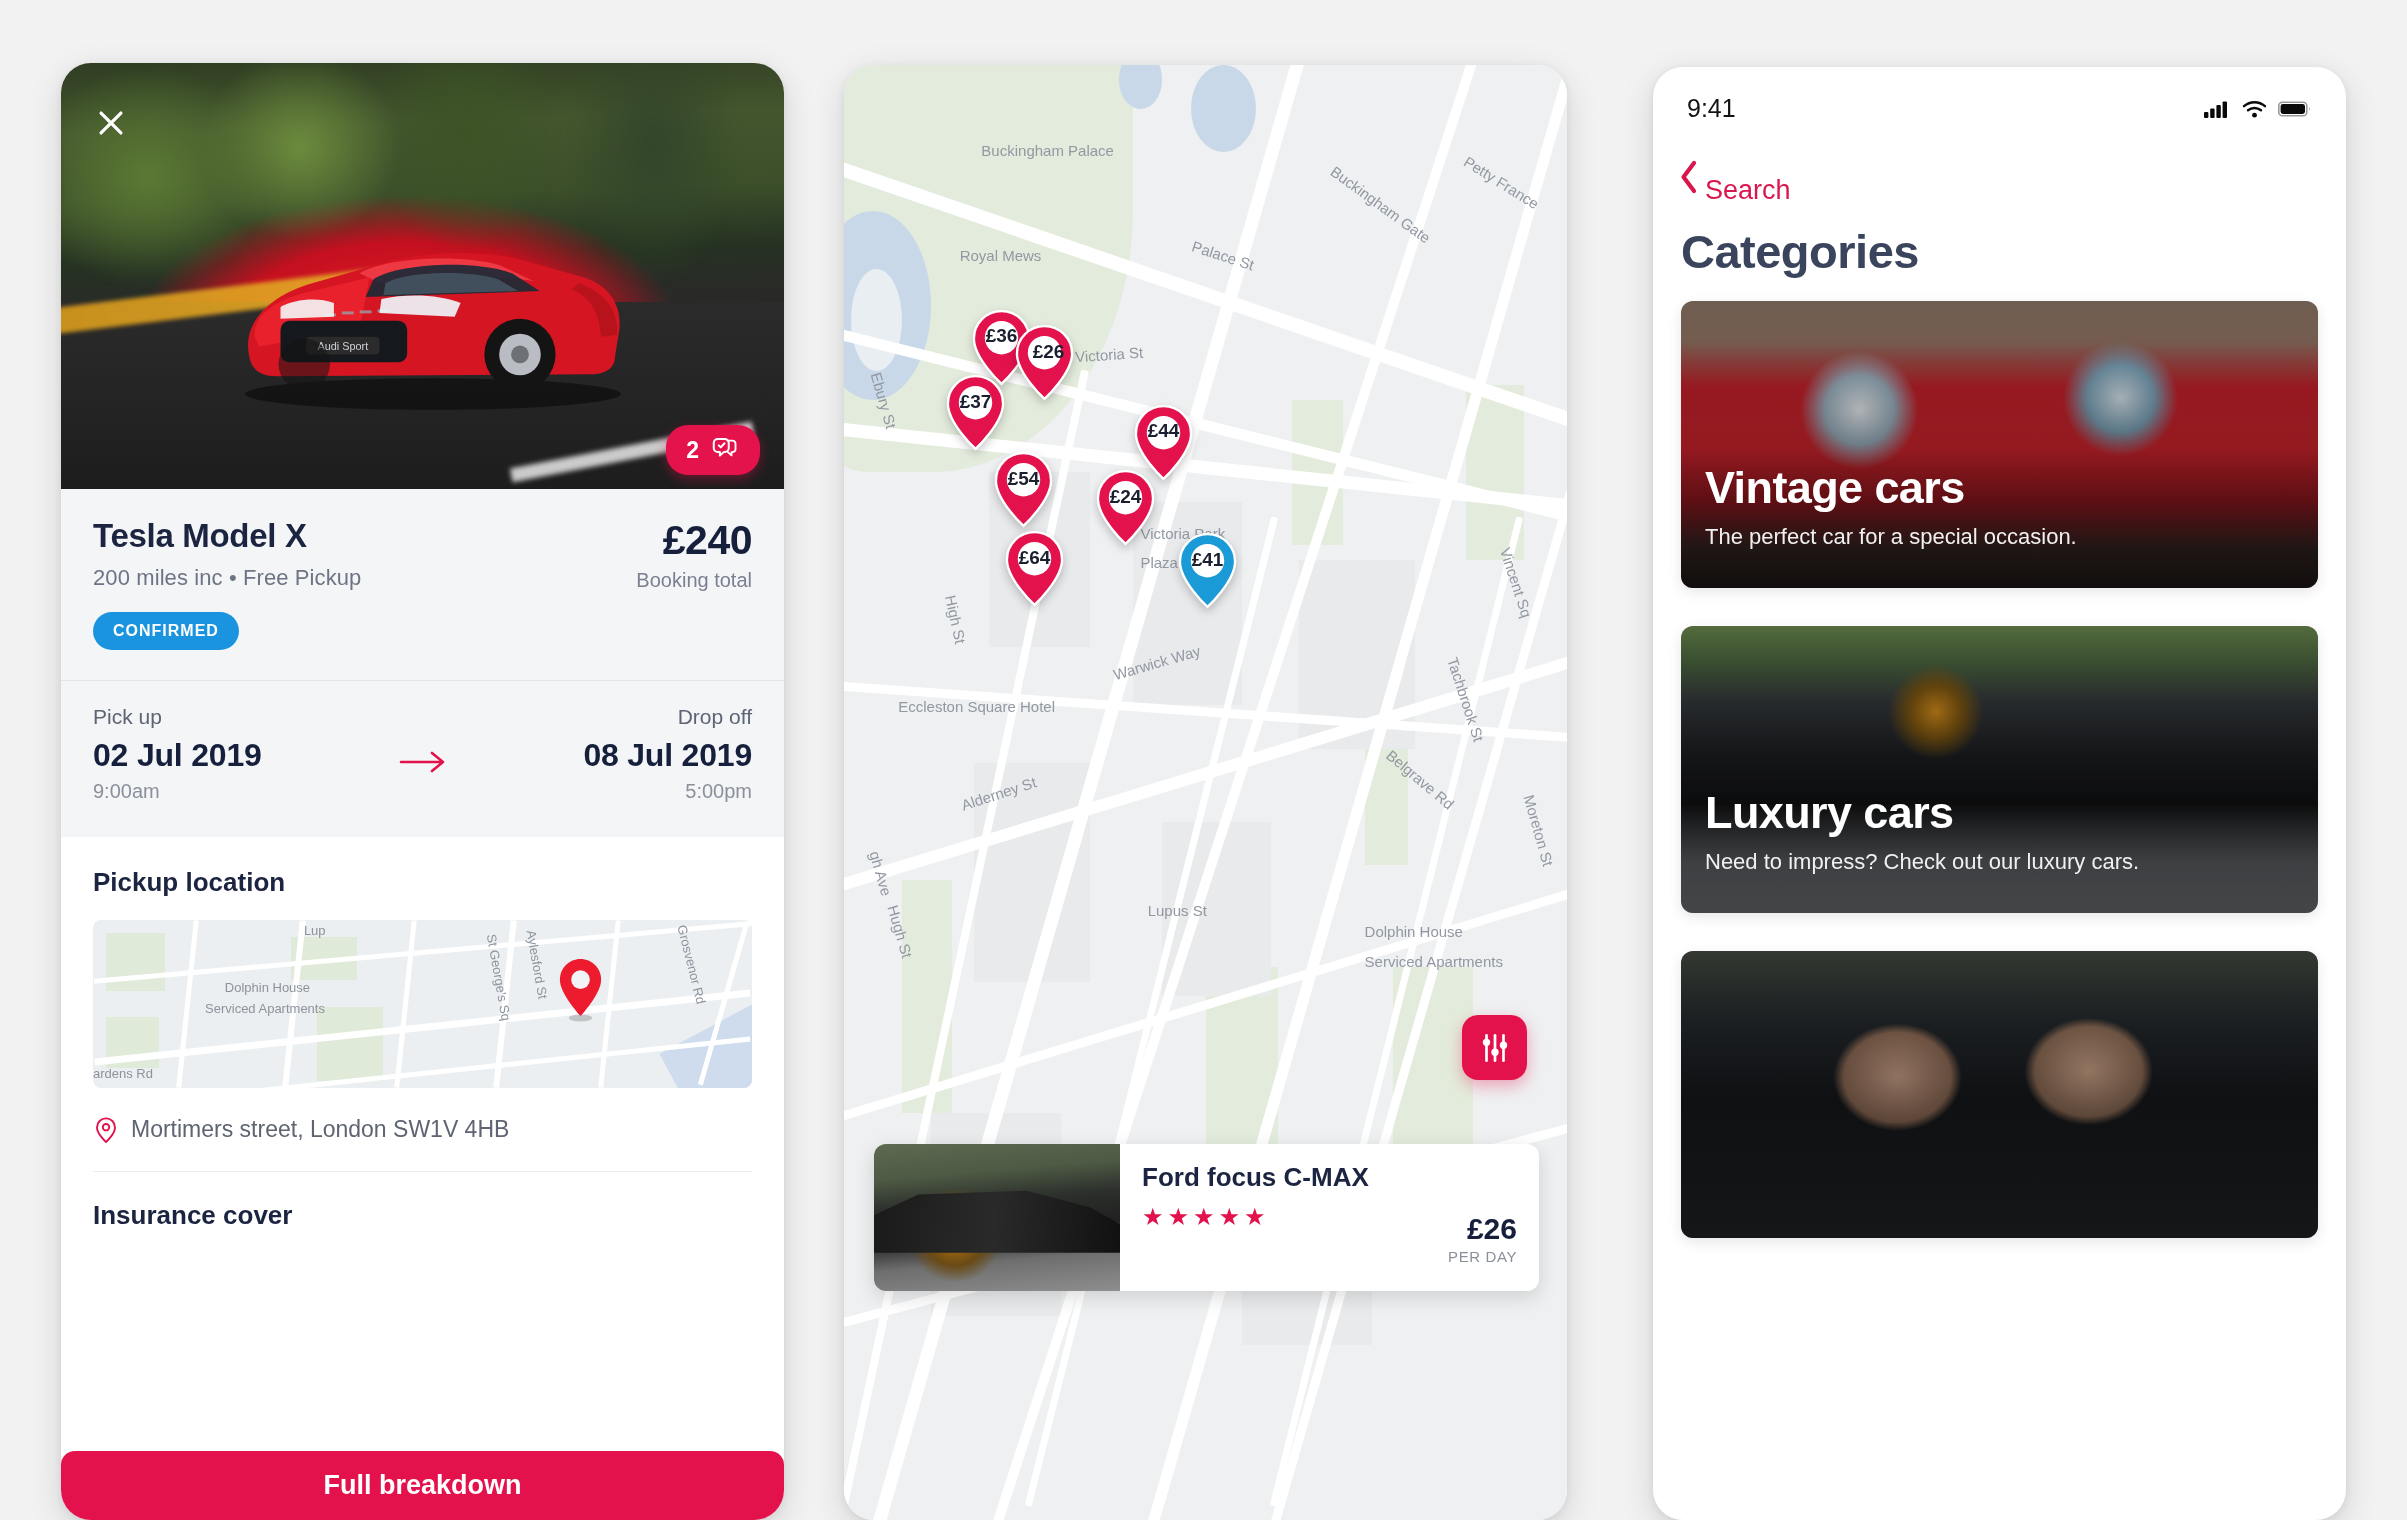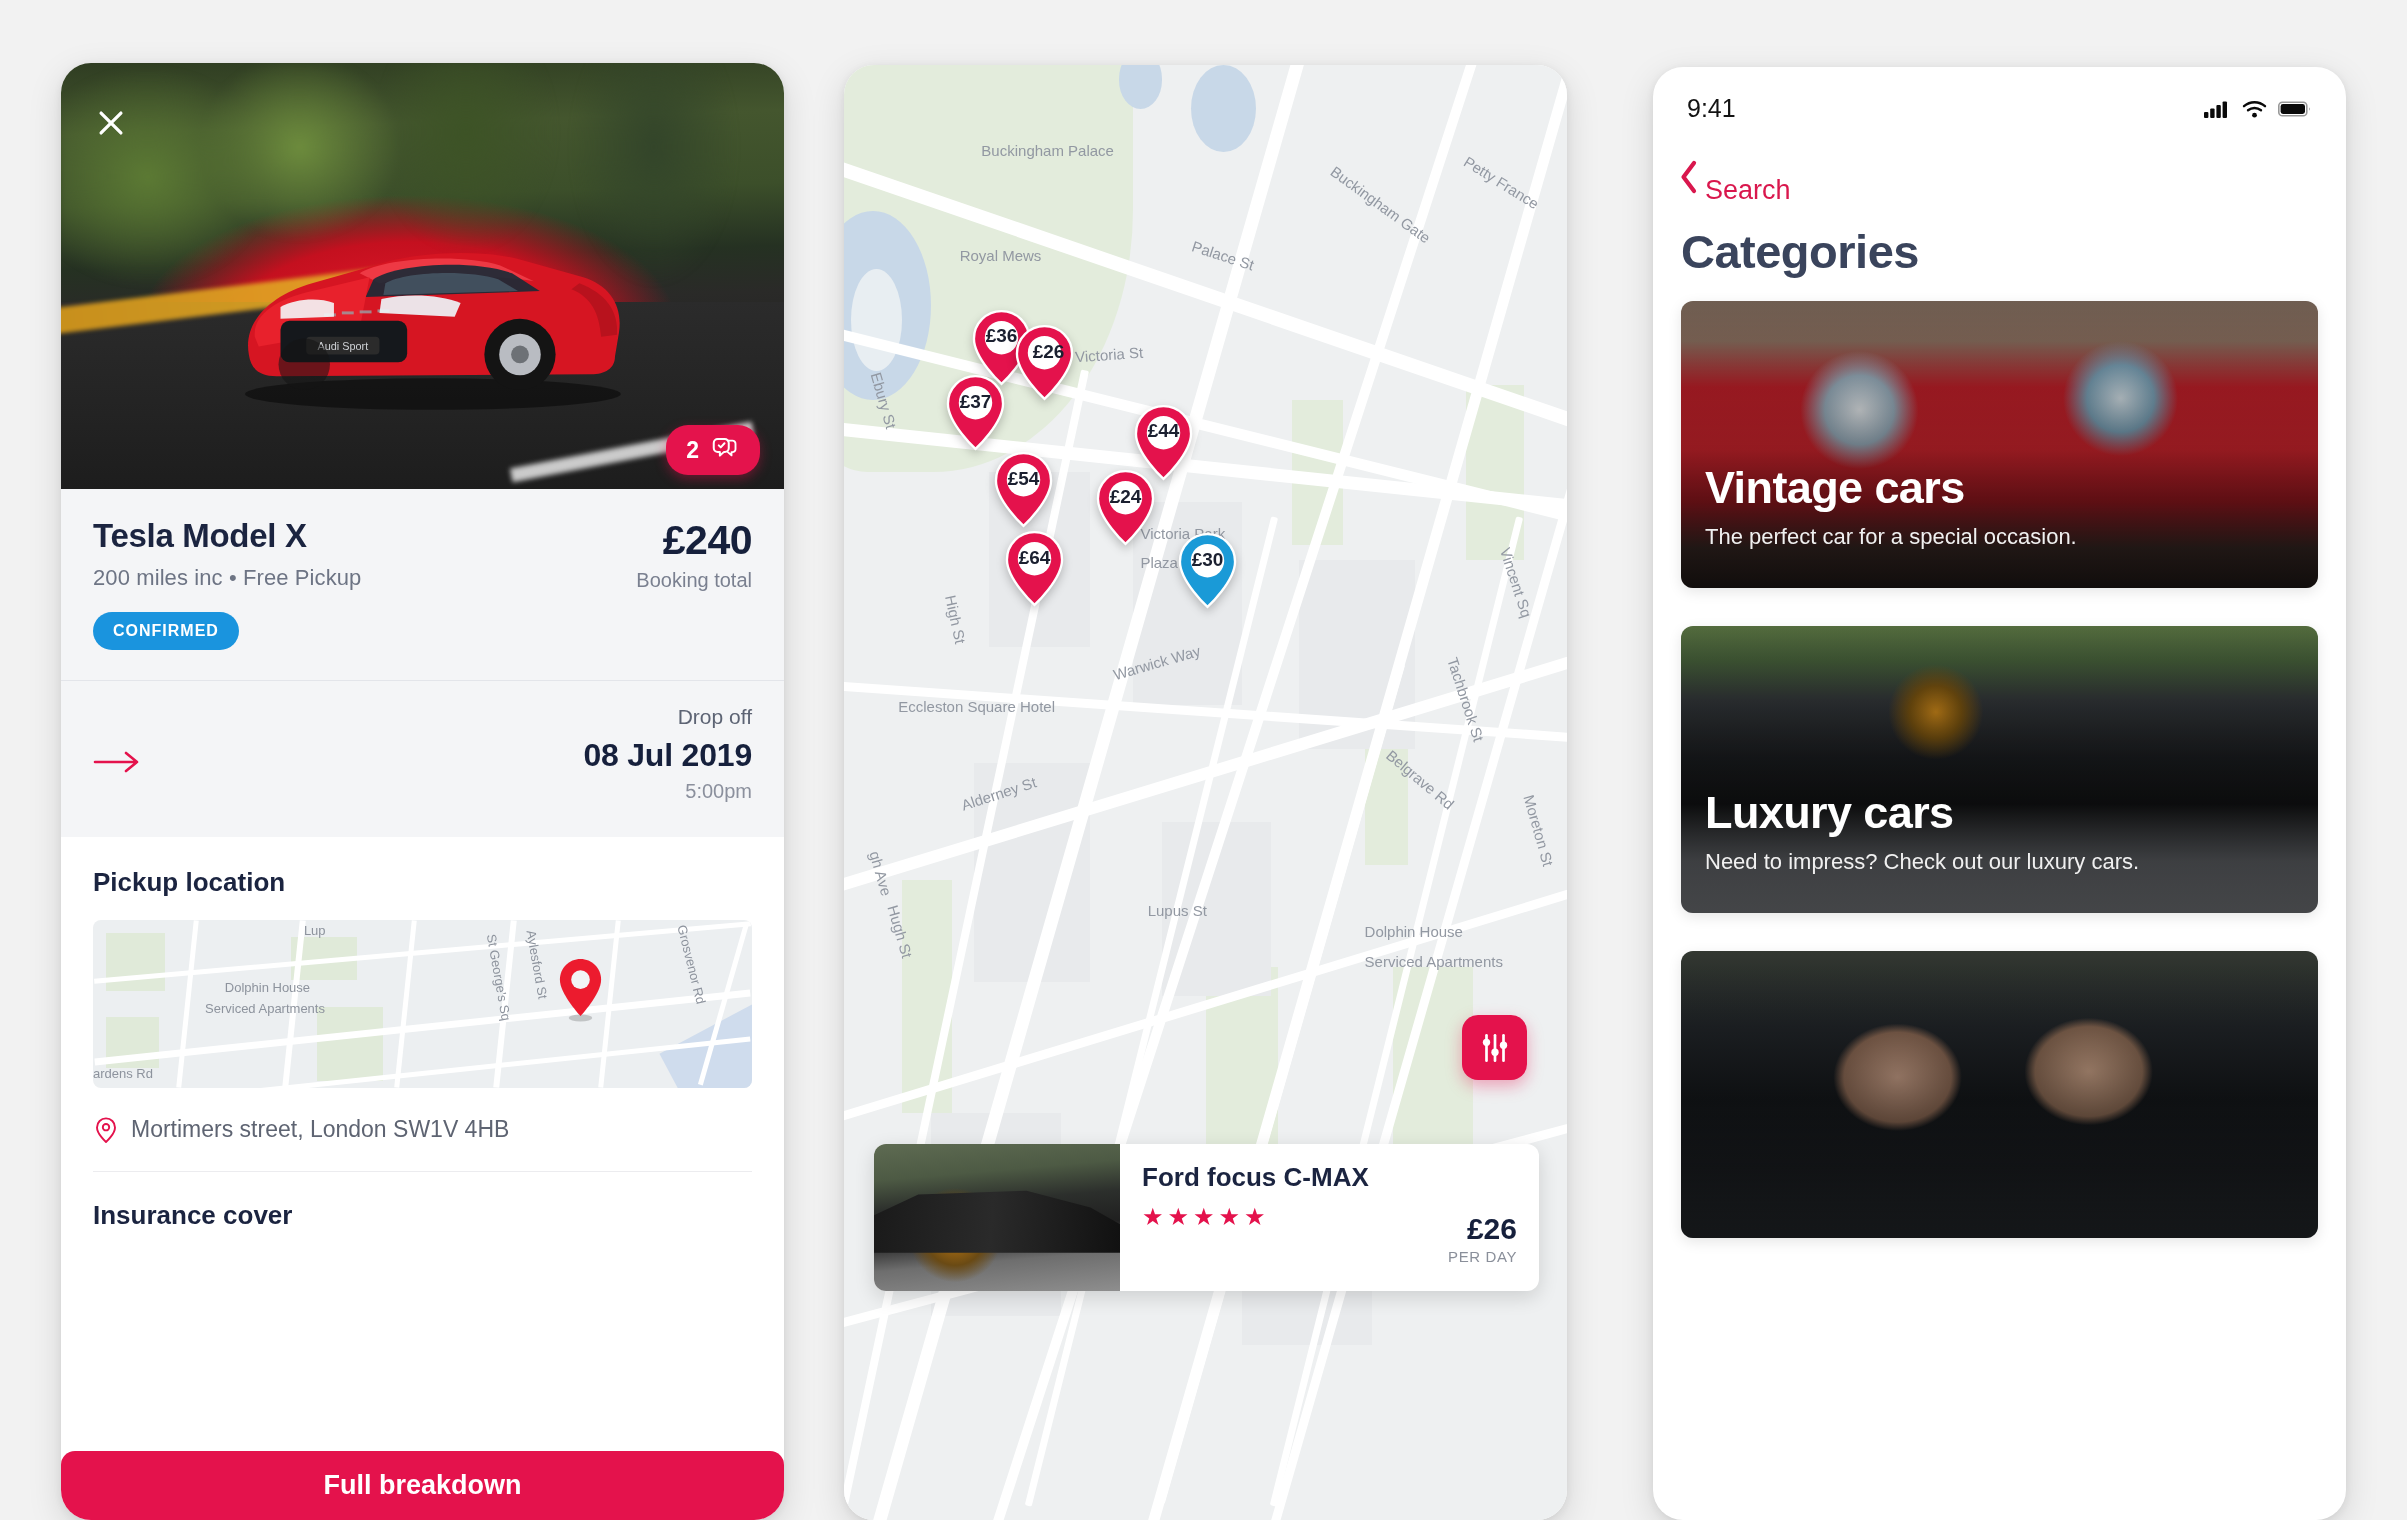--- a/index.html
+++ b/index.html
@@ -298,20 +298,25 @@
         </div>
         <div>
           <div class="price-big">£240</div>
           <div class="price-cap">Booking total</div>
         </div>
       </div>
       <div class="status-pill">CONFIRMED</div>
     </div>
 
     <div class="sec-dates">
+      <div class="date-col">
+        <div class="date-label">Pick up</div>
+        <div class="date-main">02 Jul 2019</div>
+        <div class="date-time">9:00am</div>
+      </div>
       <div class="date-arrow">
         <svg width="48" height="26" viewBox="0 0 48 26">
           <path d="M2 13h42 M33 4l11 9-11 9" fill="none" stroke="#e4124c" stroke-width="2.6" stroke-linecap="round" stroke-linejoin="round"></path>
         </svg>
       </div>
       <div class="date-col right">
         <div class="date-label">Drop off</div>
         <div class="date-main">08 Jul 2019</div>
         <div class="date-time">5:00pm</div>
       </div>
@@ -466,21 +471,21 @@
       <svg class="pin" style="left:160px;top:465px;" viewBox="0 0 62 78">
         <path d="M31 2C15.5 2 3 14.5 3 30c0 20 28 46 28 46s28-26 28-46C59 14.5 46.5 2 31 2Z" fill="#e4124c" stroke="#ffffff" stroke-width="2.4"></path>
         <circle cx="31" cy="29" r="17" fill="#ffffff"></circle>
       </svg>
       <div class="pin-text" style="position:absolute;left:160px;top:482px;width:61px;text-align:center;font-size:19px;font-weight:700;color:#1b2030;">£64</div>
 
       <svg class="pin" style="left:333px;top:467px;" viewBox="0 0 62 78">
         <path d="M31 2C15.5 2 3 14.5 3 30c0 20 28 46 28 46s28-26 28-46C59 14.5 46.5 2 31 2Z" fill="#1a9ad7" stroke="#ffffff" stroke-width="2.4"></path>
         <circle cx="31" cy="29" r="17" fill="#ffffff"></circle>
       </svg>
-      <div class="pin-text" style="position:absolute;left:333px;top:484px;width:61px;text-align:center;font-size:19px;font-weight:700;color:#1b2030;">£30</div>
+      <div class="pin-text" style="position:absolute;left:333px;top:484px;width:61px;text-align:center;font-size:19px;font-weight:700;color:#1b2030;">£41</div>
 
       <div class="fab-filter">
         <svg width="34" height="34" viewBox="0 0 24 24">
           <g stroke="#ffffff" stroke-width="1.9" stroke-linecap="round">
             <line x1="6" y1="3" x2="6" y2="21"></line>
             <line x1="12" y1="3" x2="12" y2="21"></line>
             <line x1="18" y1="3" x2="18" y2="21"></line>
           </g>
           <circle cx="6" cy="8" r="2.6" fill="#ffffff"></circle>
           <circle cx="12" cy="15" r="2.6" fill="#ffffff"></circle>

